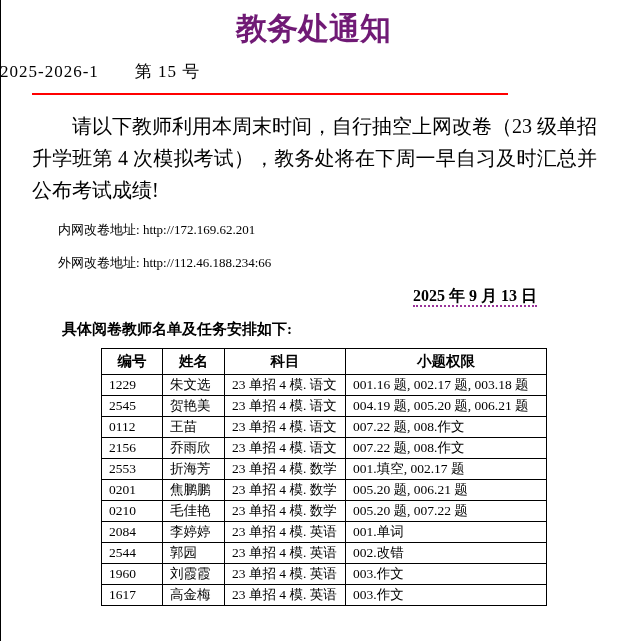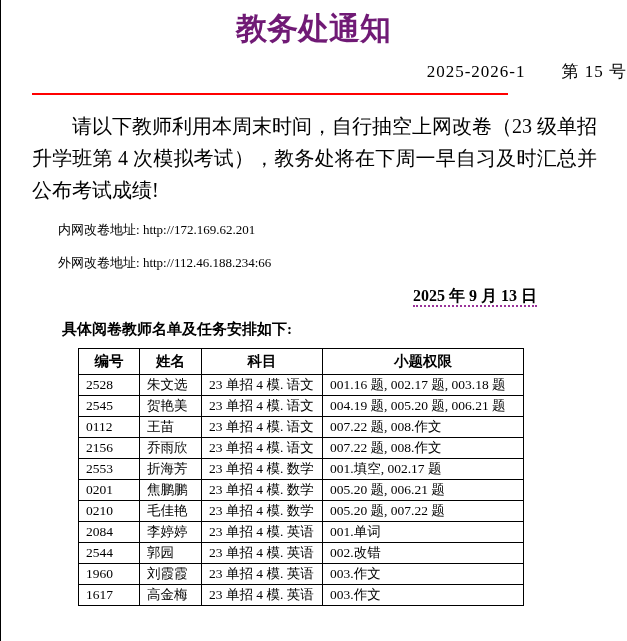--- a/index.html
+++ b/index.html
@@ -10,21 +10,21 @@
   }
   .page-edge{
     position:absolute;left:0;top:0;width:1px;height:641px;background:#000;
   }
   .title{
     margin:10px 0 0 0;text-align:center;
     font-family:"Liberation Sans","DejaVu Sans",sans-serif;
     font-size:31px;line-height:38px;font-weight:bold;color:#701a75;
   }
   .issue{
-    margin:14px 0 0 0;text-align:right;
+    margin:14px 0 0 0;text-align:left;
     font-size:17px;line-height:20px;letter-spacing:1px;
   }
   .rule{
     margin:11px 32px 0 32px;height:2px;background:#ff0000;width:476px;
   }
   .para{
     margin:15px 30px 0 32px;font-size:20px;line-height:32px;
     text-indent:2em;text-align:justify;
   }
   .addr{
@@ -34,21 +34,21 @@
   .date-line{
     margin:12px 90px 0 0;text-align:right;font-size:16px;line-height:21px;font-weight:bold;
   }
   .date-underline{
     border-bottom:2px dotted #993399;padding-bottom:1px;
   }
   .intro{
     margin:14px 0 0 62px;font-size:15px;line-height:19px;font-weight:bold;
   }
   table.assignments{
-    margin:9px 0 0 78px;border-collapse:collapse;table-layout:fixed;
+    margin:9px 0 0 101px;border-collapse:collapse;table-layout:fixed;
     width:445px;font-size:13.5px;
   }
   table.assignments th,
   table.assignments td{
     border:1px solid #000;vertical-align:middle;overflow:hidden;white-space:nowrap;
   }
   table.assignments th{
     height:23px;text-align:center;font-weight:bold;font-size:14.5px;padding:1px 2px;
   }
   table.assignments td{
@@ -86,21 +86,21 @@
   <thead>
     <tr>
       <th>编号</th>
       <th>姓名</th>
       <th>科目</th>
       <th>小题权限</th>
     </tr>
   </thead>
   <tbody>
     <tr>
-      <td>2528</td>
+      <td>1229</td>
       <td>朱文选</td>
       <td>23 单招 4 模. 语文</td>
       <td>001.16 题, 002.17 题, 003.18 题</td>
     </tr>
     <tr>
       <td>2545</td>
       <td>贺艳美</td>
       <td>23 单招 4 模. 语文</td>
       <td>004.19 题, 005.20 题, 006.21 题</td>
     </tr>

